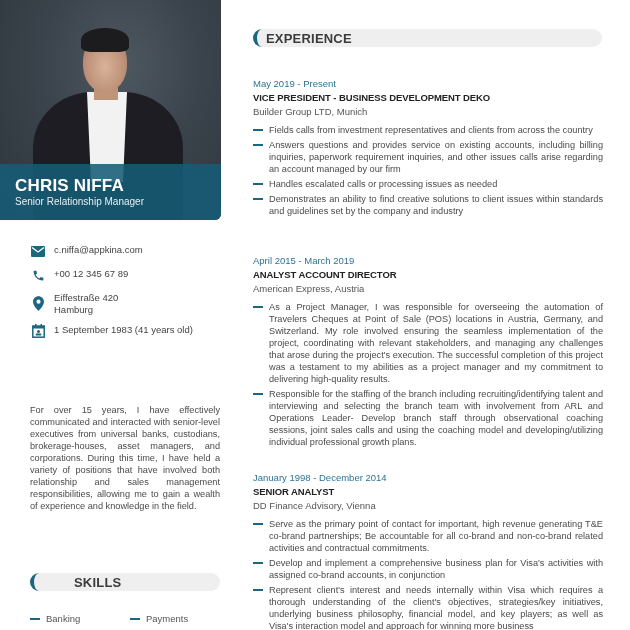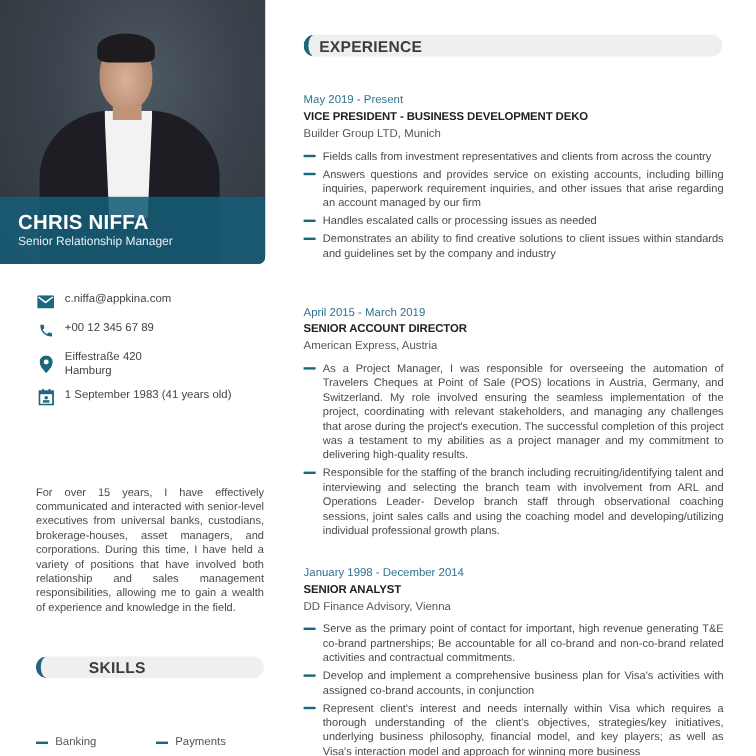--- a/index.html
+++ b/index.html
@@ -130,21 +130,21 @@
               <circle cx="6.5" cy="7.5" r="1.5" fill="#1d6680"></circle>
               <rect x="3.8" y="9.5" width="5.4" height="2" fill="#1d6680"></rect>
             </svg>
         </span>
         <span class="txt">1 September 1983 (41 years old)</span>
       </div>
     </div>
 
     <div class="summary-text">For over 15 years, I have effectively communicated and interacted with senior-level executives from universal banks, custodians, brokerage-houses, asset managers, and corporations. During this time, I have held a variety of positions that have involved both relationship and sales management responsibilities, allowing me to gain a wealth of experience and knowledge in the field.</div>
 
-    <div class="section-head" style="left:30px; top:547px; width:190px;padding-left:40px;">SKILLS</div>
+    <div class="section-head" style="left:30px; top:573px; width:190px;padding-left:40px;">SKILLS</div>
     <div class="skills-sub">GENERAL</div>
     <div class="skill" style="left:30px;">
       <span class="dash"></span>
       <span>Banking</span>
     </div>
     <div class="skill" style="left:130px;">
       <span class="dash"></span>
       <span>Payments</span>
     </div>
   </div>
@@ -155,36 +155,36 @@
     <div class="date">May 2019 - Present</div>
     <div class="title">VICE PRESIDENT - BUSINESS DEVELOPMENT DEKO</div>
     <div class="company">Builder Group LTD, Munich</div>
     <ul class="bullets">
       <li>
           <span class="dash"></span>
           <span class="bt">Fields calls from investment representatives and clients from across the country</span>
         </li>
       <li>
           <span class="dash"></span>
-          <span class="bt">Answers questions and provides service on existing accounts, including billing inquiries, paperwork requirement inquiries, and other issues that arise regarding an account managed by our firm</span>
+          <span class="bt">Answers questions and provides service on existing accounts, including billing inquiries, paperwork requirement inquiries, and other issues calls arise regarding an account managed by our firm</span>
         </li>
       <li>
           <span class="dash"></span>
           <span class="bt">Handles escalated calls or processing issues as needed</span>
         </li>
       <li>
           <span class="dash"></span>
           <span class="bt">Demonstrates an ability to find creative solutions to client issues within standards and guidelines set by the company and industry</span>
         </li>
     </ul>
   </div>
 
   <div class="job" style="top:255px;">
     <div class="date">April 2015 - March 2019</div>
-    <div class="title">SENIOR ACCOUNT DIRECTOR</div>
+    <div class="title">ANALYST ACCOUNT DIRECTOR</div>
     <div class="company">American Express, Austria</div>
     <ul class="bullets">
       <li>
           <span class="dash"></span>
           <span class="bt">As a Project Manager, I was responsible for overseeing the automation of Travelers Cheques at Point of Sale (POS) locations in Austria, Germany, and Switzerland. My role involved ensuring the seamless implementation of the project, coordinating with relevant stakeholders, and managing any challenges that arose during the project's execution. The successful completion of this project was a testament to my abilities as a project manager and my commitment to delivering high-quality results.</span>
         </li>
       <li>
           <span class="dash"></span>
           <span class="bt">Responsible for the staffing of the branch including recruiting/identifying talent and interviewing and selecting the branch team with involvement from ARL and Operations Leader- Develop branch staff through observational coaching sessions, joint sales calls and using the coaching model and developing/utilizing individual professional growth plans.</span>
         </li>

